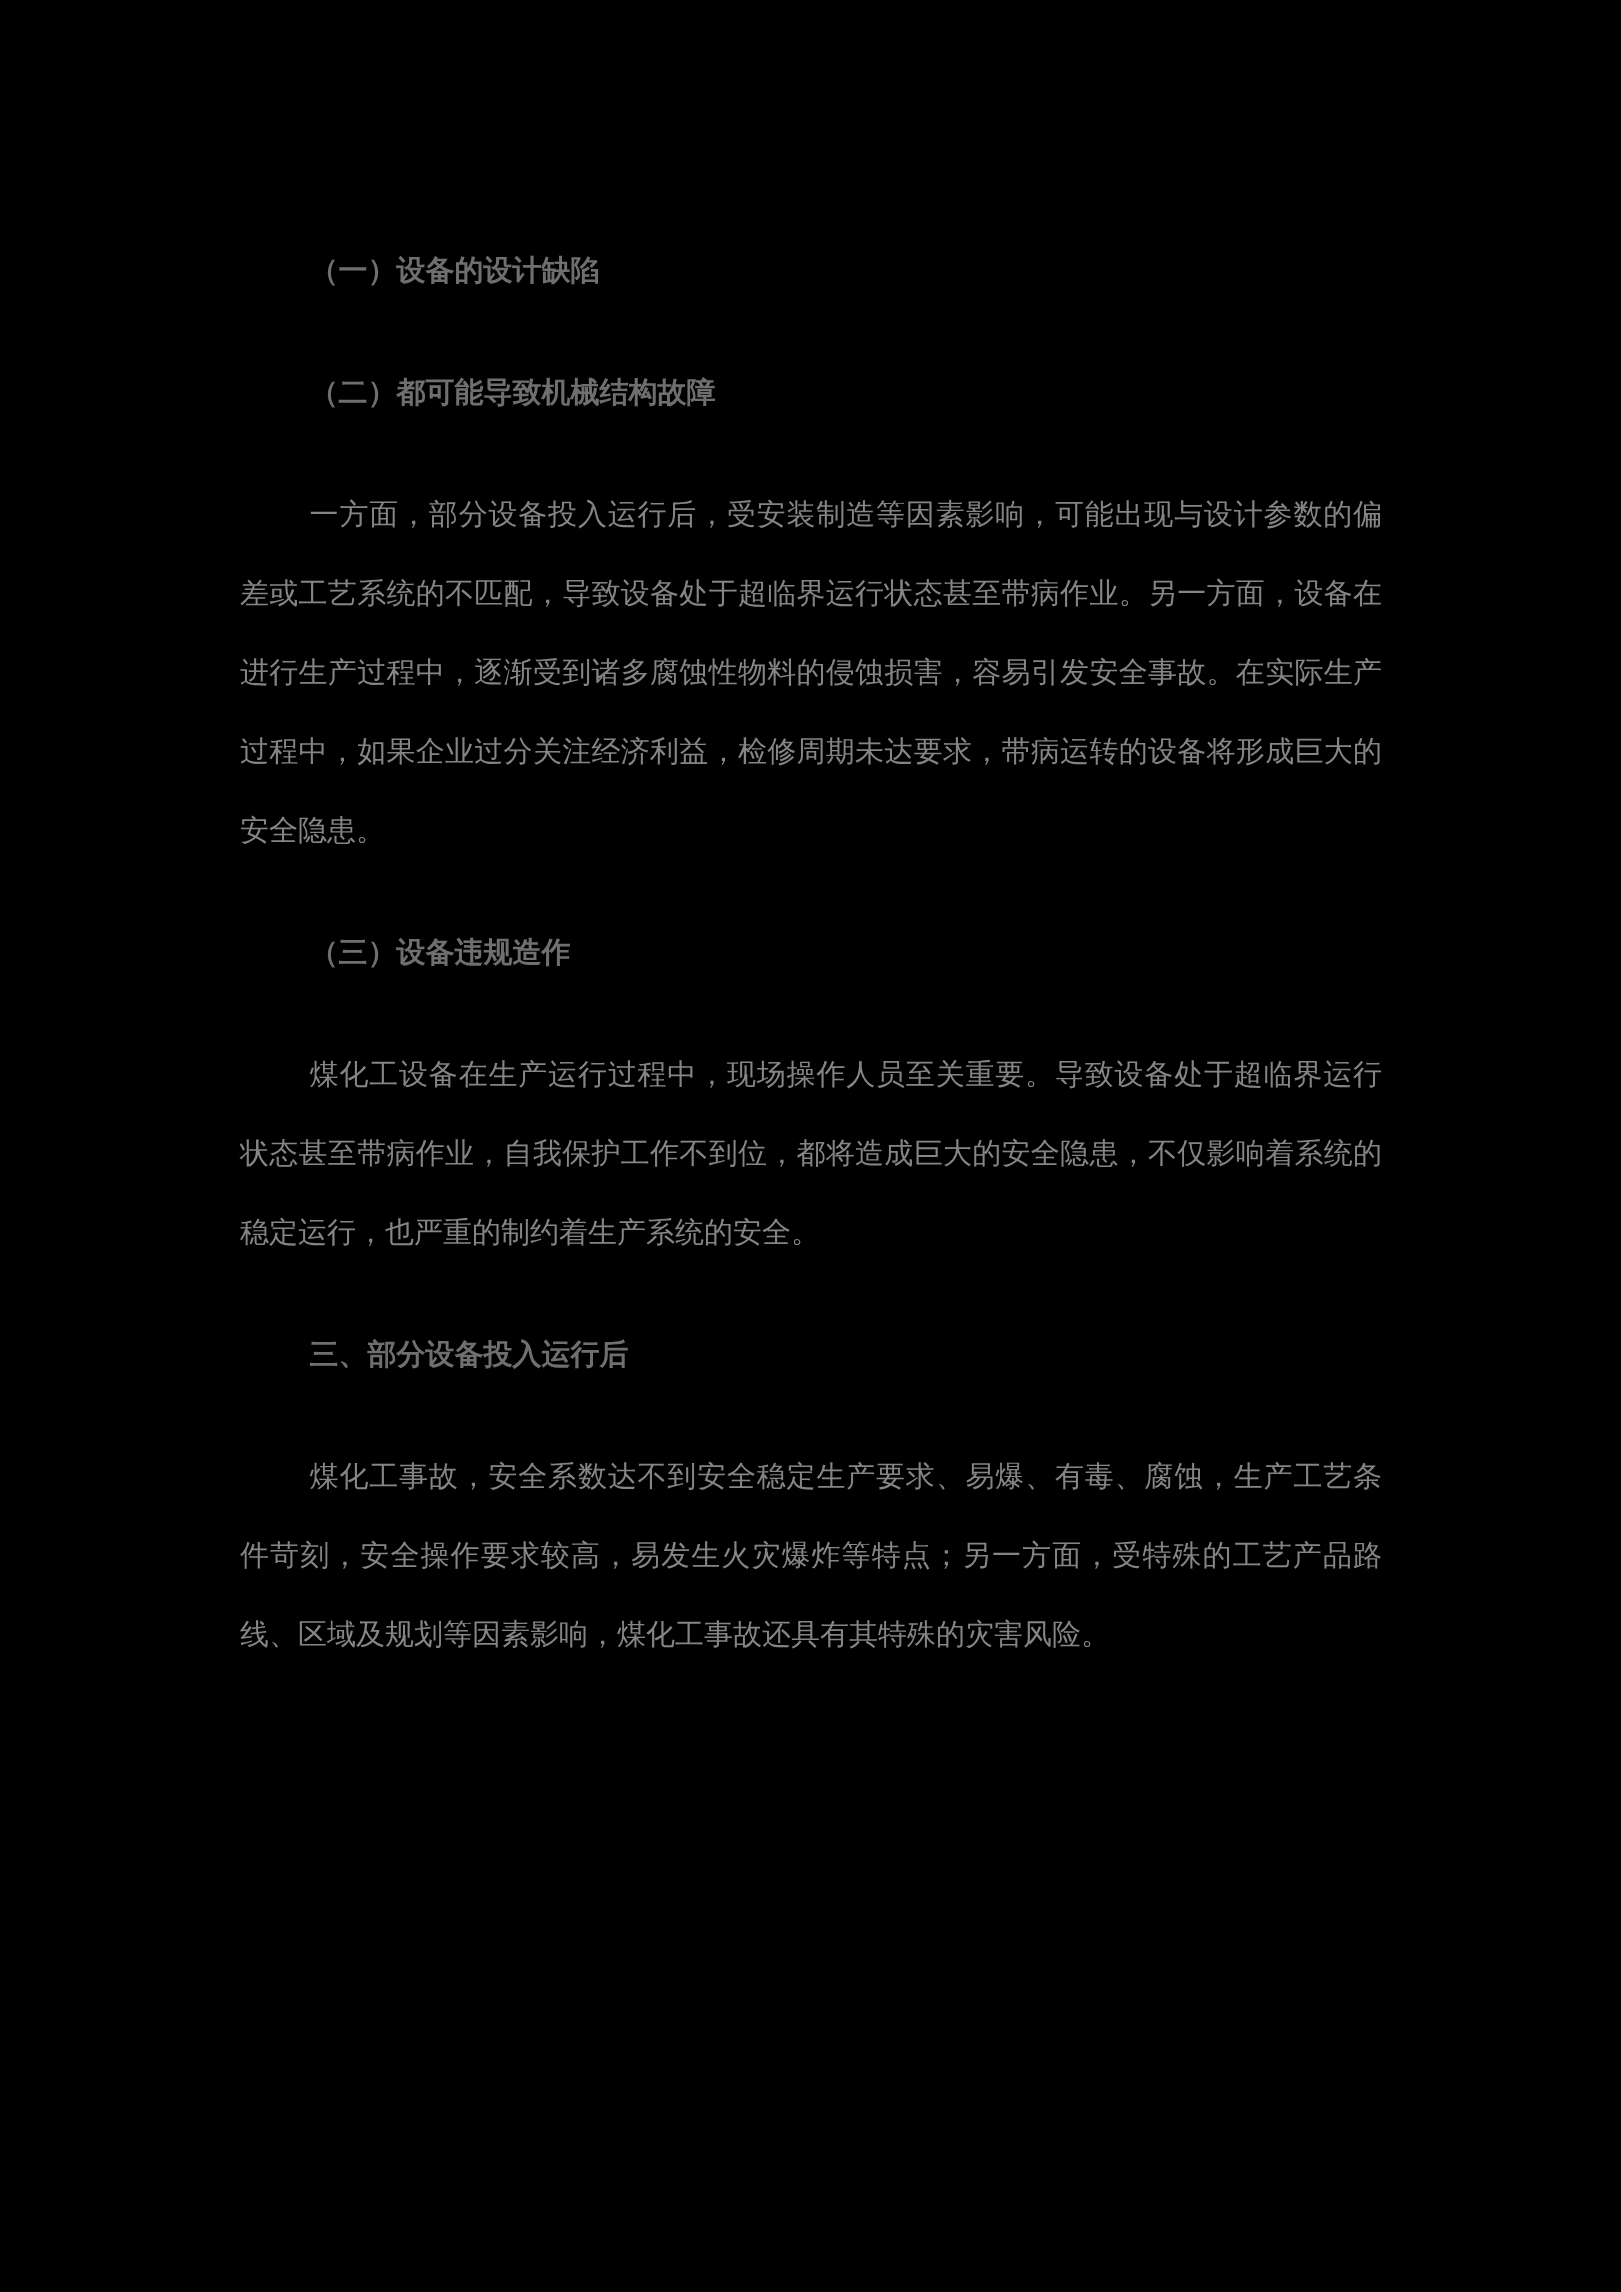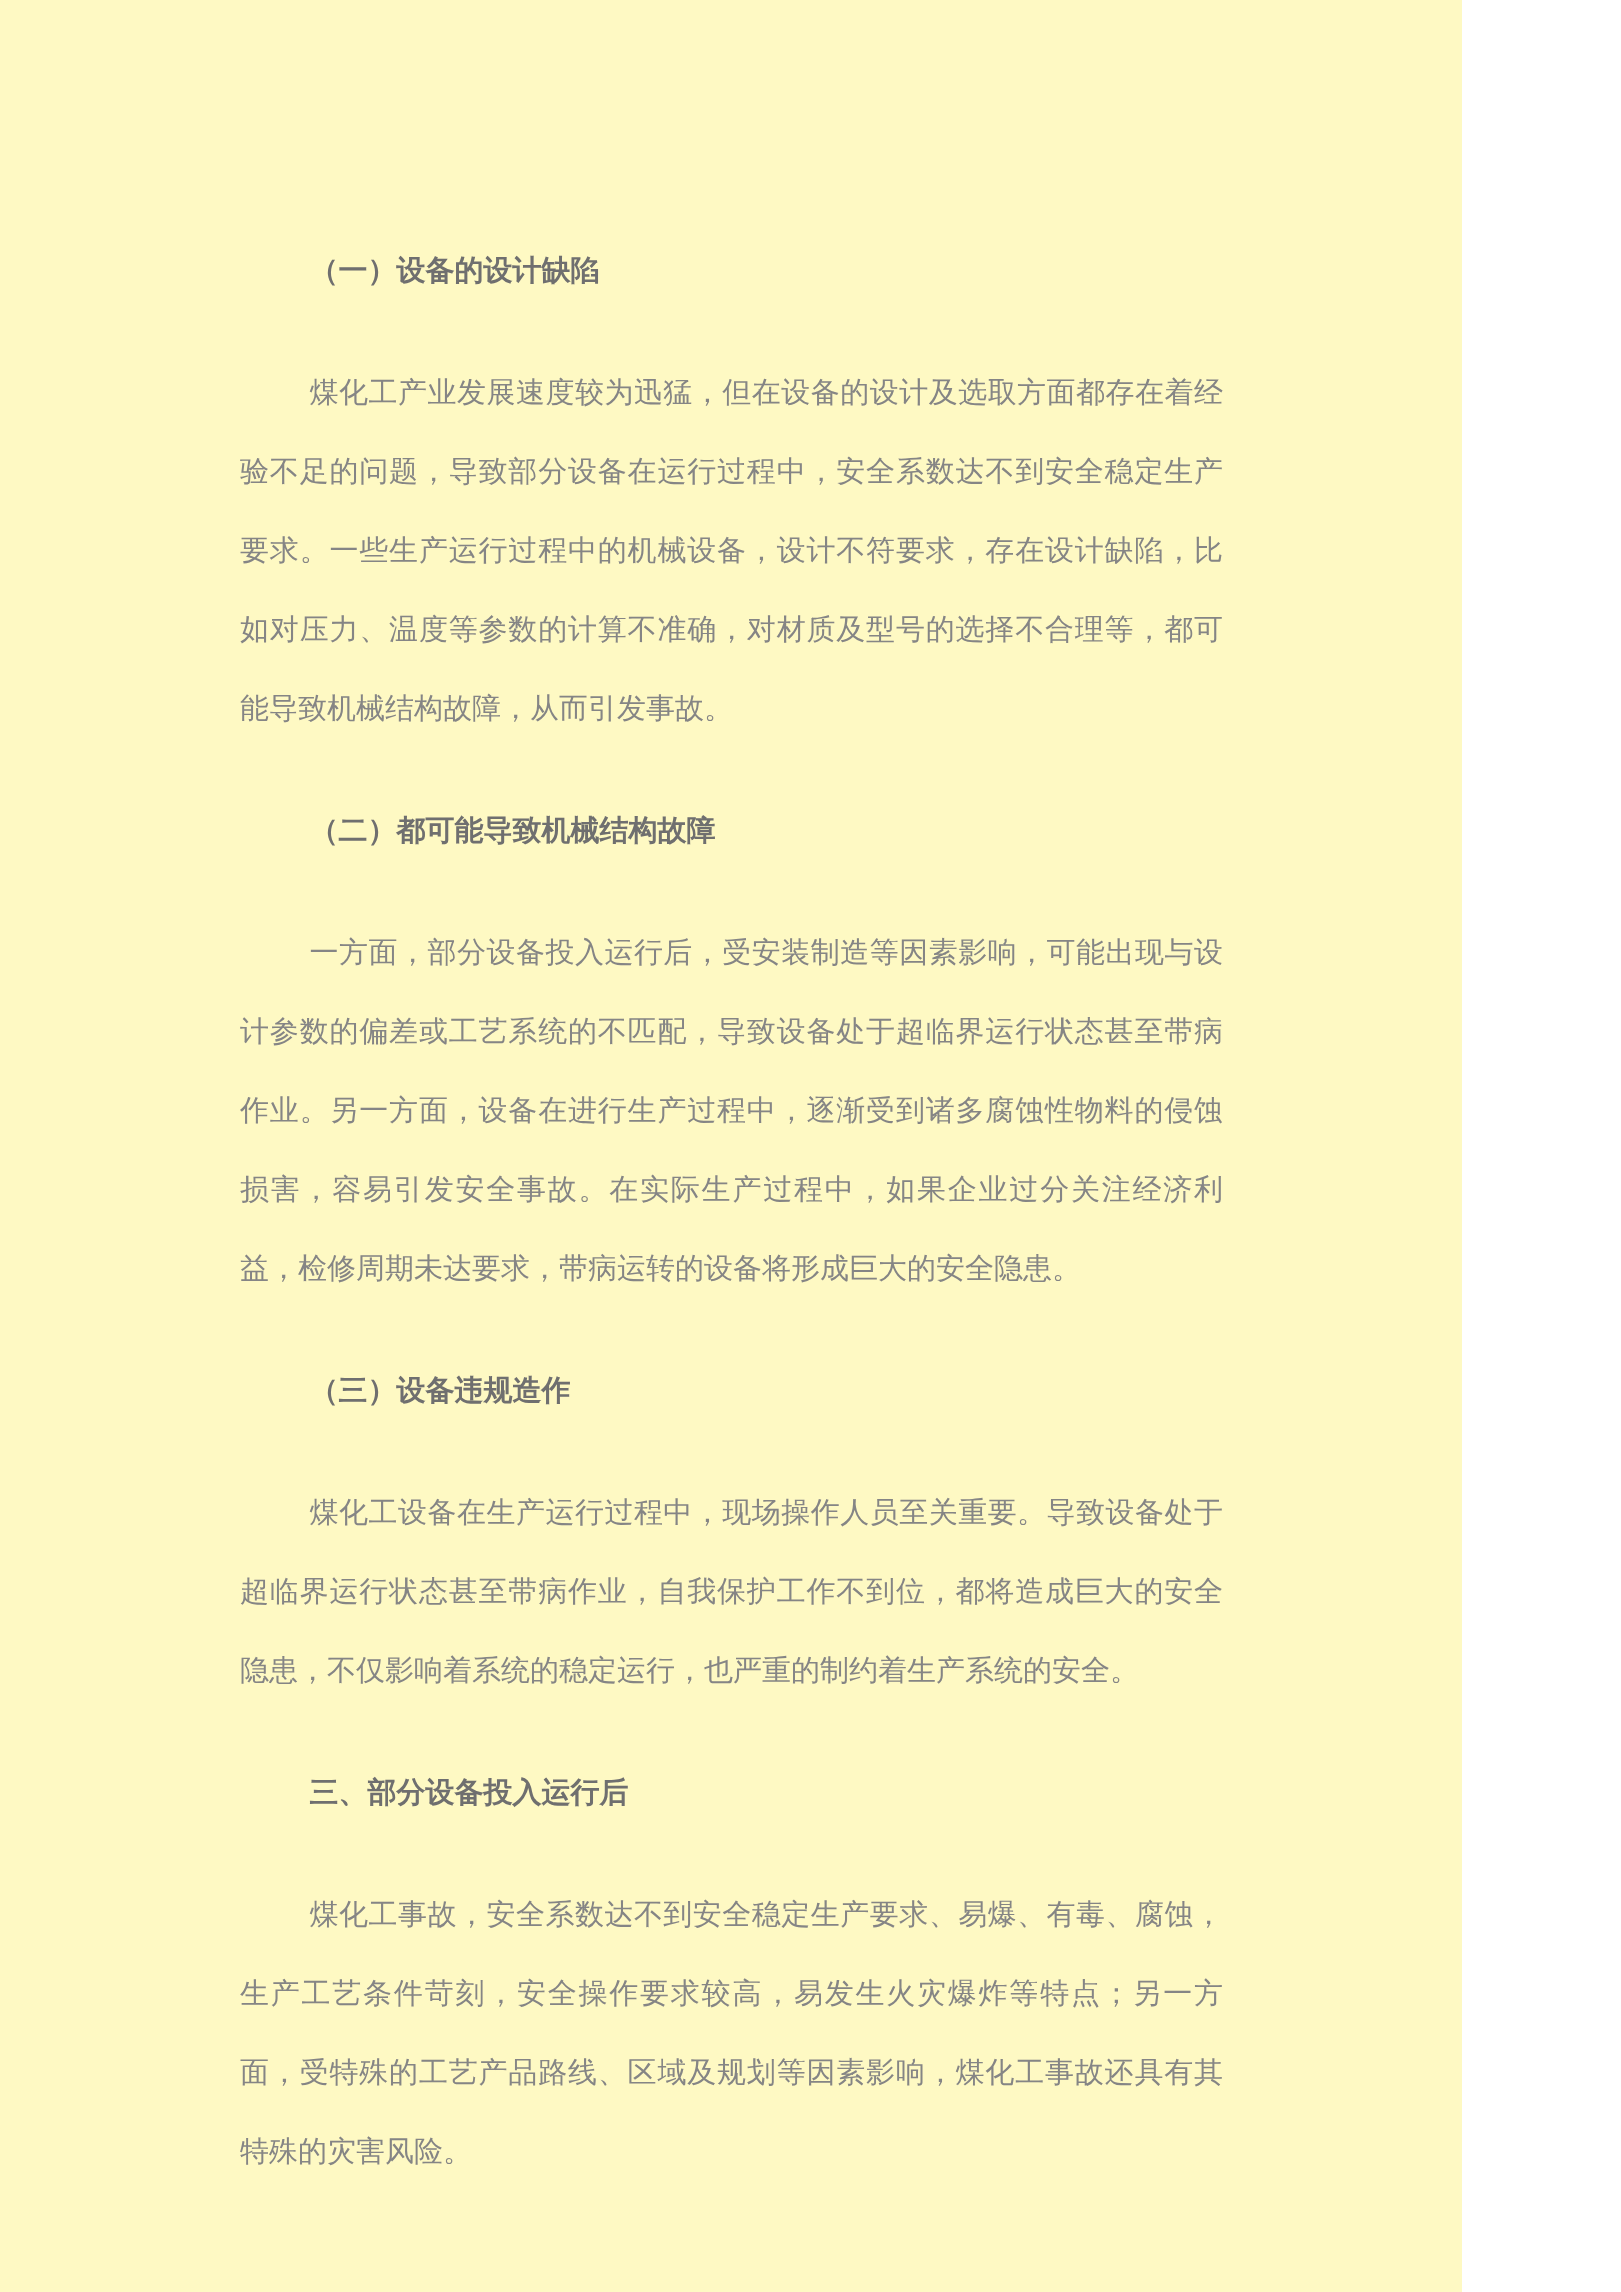--- a/index.html
+++ b/index.html
@@ -3,23 +3,23 @@
 <meta charset="utf-8">
 <style>
   html, body {
     margin: 0;
     padding: 0;
     background: #ffffff;
   }
   .page {
     position: relative;
     box-sizing: border-box;
-    width: 1462px;
+    width: 1621px;
     height: 2293px;
-    background: #fef9c3;
+    background: #000000;
     padding: 231px 239px 0 240px;
     font-family: "DejaVu Serif", "Liberation Serif", serif;
     overflow: hidden;
   }
   .sec-heading {
     margin: 0 0 43px 0;
     font-size: 29px;
     line-height: 79px;
     font-weight: bold;
     color: #6f6f6f;
@@ -38,21 +38,20 @@
     overflow-wrap: break-word;
   }
 </style>
 </head>
 <body>
 
 <div class="page">
 
   <div class="sec-heading">（一）设备的设计缺陷</div>
 
-  <p class="body-para">煤化工产业发展速度较为迅猛，但在设备的设计及选取方面都存在着经验不足的问题，导致部分设备在运行过程中，安全系数达不到安全稳定生产要求。一些生产运行过程中的机械设备，设计不符要求，存在设计缺陷，比如对压力、温度等参数的计算不准确，对材质及型号的选择不合理等，都可能导致机械结构故障，从而引发事故。</p>
 
   <div class="sec-heading">（二）都可能导致机械结构故障</div>
 
   <p class="body-para">一方面，部分设备投入运行后，受安装制造等因素影响，可能出现与设计参数的偏差或工艺系统的不匹配，导致设备处于超临界运行状态甚至带病作业。另一方面，设备在进行生产过程中，逐渐受到诸多腐蚀性物料的侵蚀损害，容易引发安全事故。在实际生产过程中，如果企业过分关注经济利益，检修周期未达要求，带病运转的设备将形成巨大的安全隐患。</p>
 
   <div class="sec-heading">（三）设备违规造作</div>
 
   <p class="body-para">煤化工设备在生产运行过程中，现场操作人员至关重要。导致设备处于超临界运行状态甚至带病作业，自我保护工作不到位，都将造成巨大的安全隐患，不仅影响着系统的稳定运行，也严重的制约着生产系统的安全。</p>
 
   <div class="sec-heading">三、部分设备投入运行后</div>

